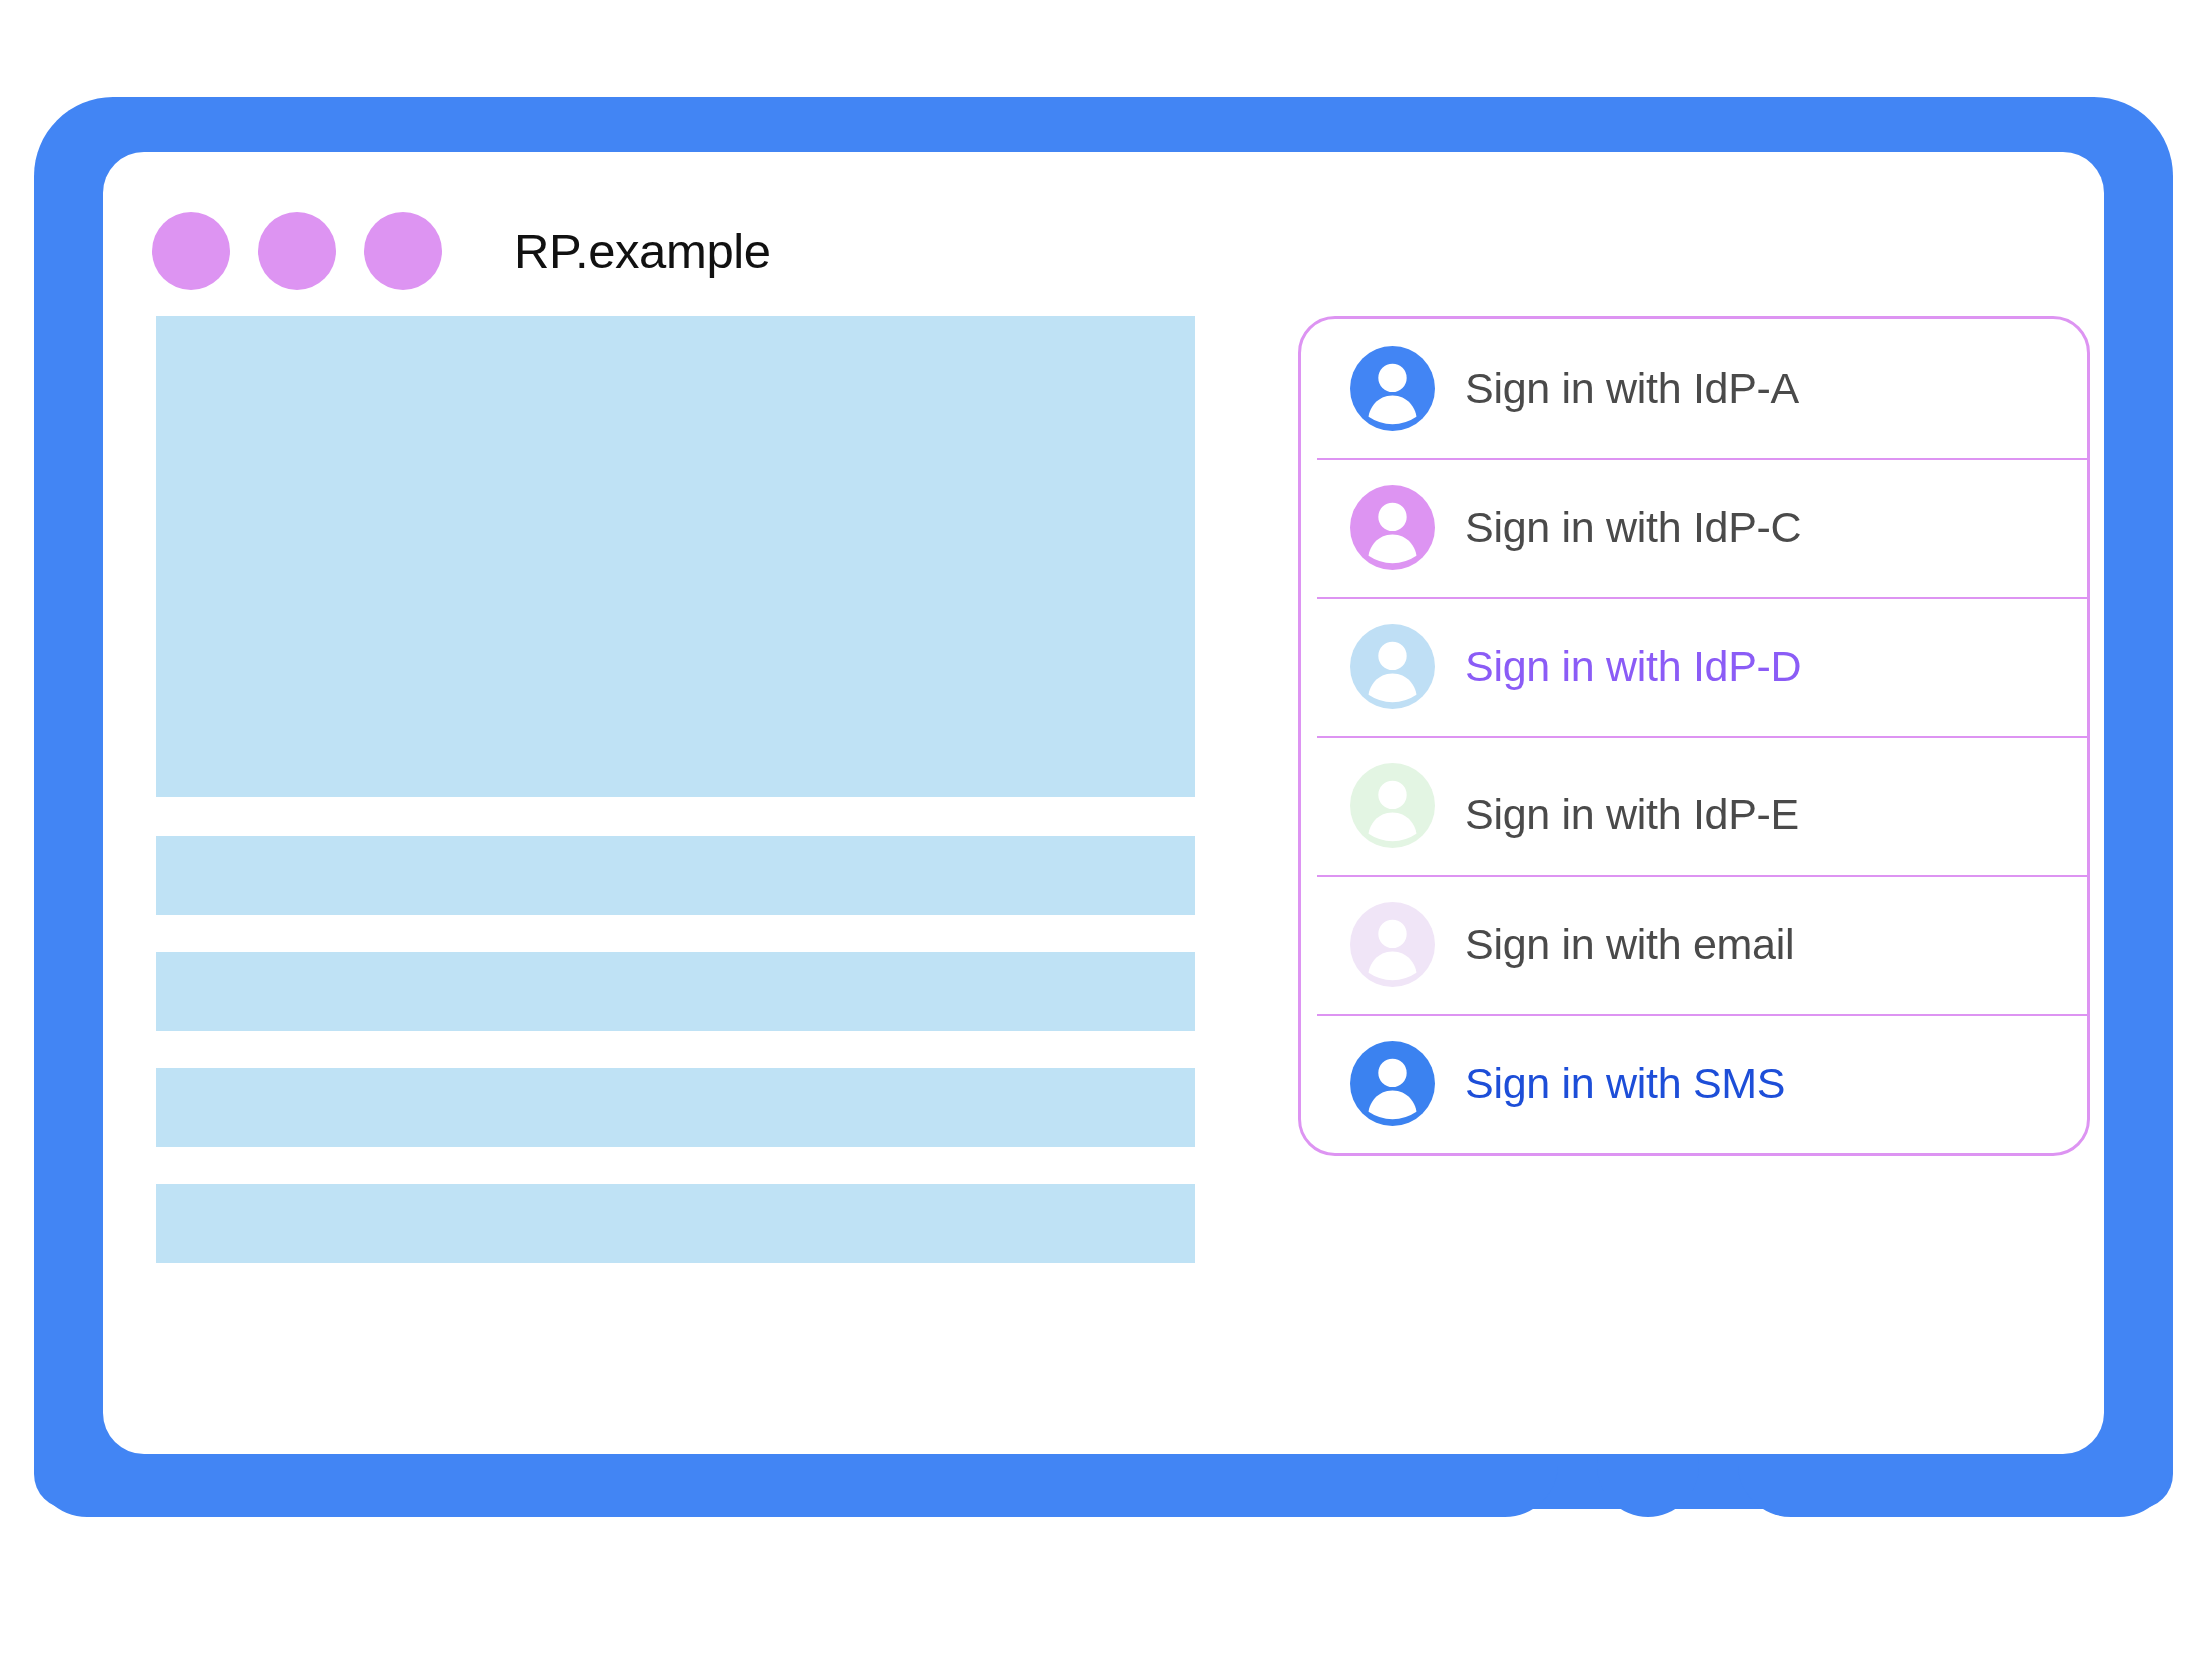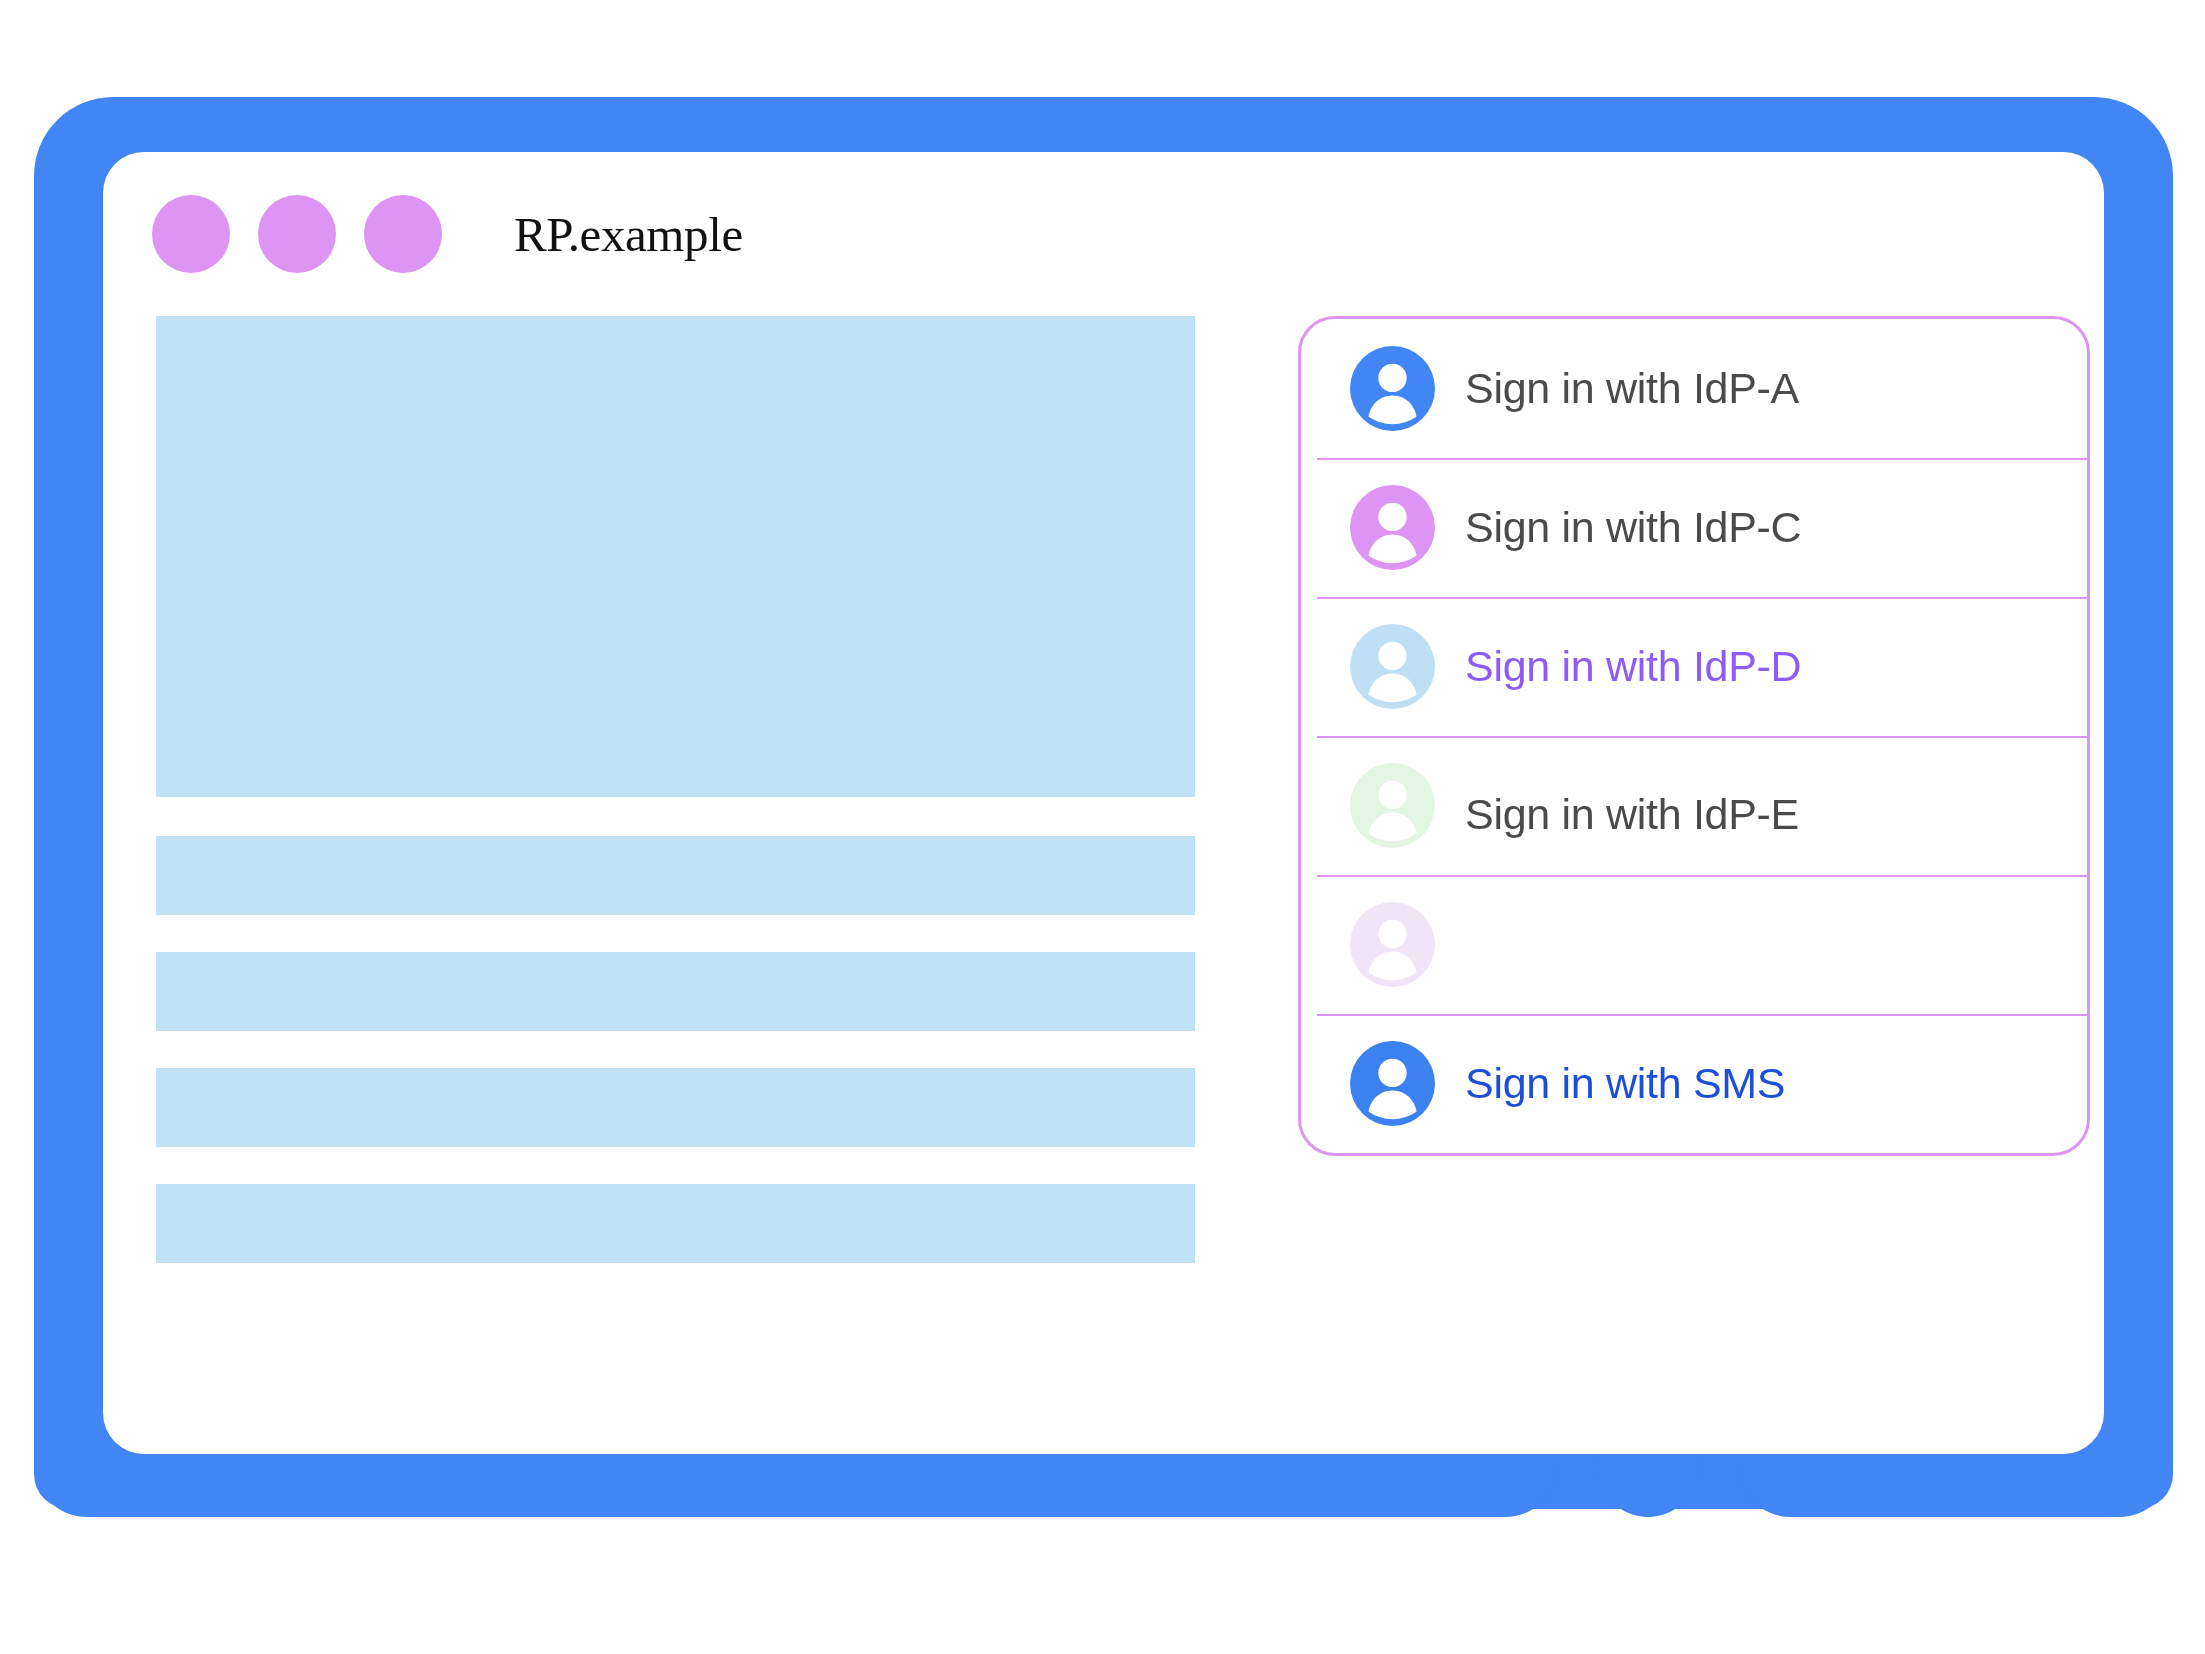--- a/index.html
+++ b/index.html
@@ -74,28 +74,27 @@
     width: 434px;
     height: 97px;
     background: #4285f4;
     border-radius: 0 0 53px 53px;
   }
 
   
   #title-bar {
     position: absolute;
     left: 0;
-    top: 0;
+    top: 17px;
     width: 100%;
     height: 164px;
     display: flex;
     align-items: center;
     padding-left: 49px;
     box-sizing: border-box;
-    font-family: Liberation Serif, serif;
   }
   .win-dot {
     width: 78px;
     height: 78px;
     border-radius: 50%;
     margin-right: 28px;
     flex: 0 0 auto;
   }
   #window-title {
     font-size: 49px;
@@ -244,20 +243,21 @@
             <div class="account-label" style="color: rgb(74, 74, 74); margin-top: 17px;">Sign in with IdP-E</div>
           </div>
           <div class="account-row">
             <div class="avatar">
               <svg viewBox="0 0 96 96" xmlns="http://www.w3.org/2000/svg">
                 <circle cx="48" cy="48" r="48" fill="#f0e5f7"></circle>
                 <circle cx="48" cy="36" r="16" fill="#ffffff"></circle>
                 <path d="M48 56 C31 56 22 70 21 80 A48 48 0 0 0 75 80 C74 70 65 56 48 56 Z" fill="#ffffff"></path>
               </svg>
             </div>
+            <div class="account-label" style="color: rgb(74, 74, 74);">Sign in with email</div>
           </div>
           <div class="account-row">
             <div class="avatar">
               <svg viewBox="0 0 96 96" xmlns="http://www.w3.org/2000/svg">
                 <circle cx="48" cy="48" r="48" fill="#3b82f0"></circle>
                 <circle cx="48" cy="36" r="16" fill="#ffffff"></circle>
                 <path d="M48 56 C31 56 22 70 21 80 A48 48 0 0 0 75 80 C74 70 65 56 48 56 Z" fill="#ffffff"></path>
               </svg>
             </div>
             <div class="account-label" style="color: #1d4ed8;">Sign in with SMS</div>

